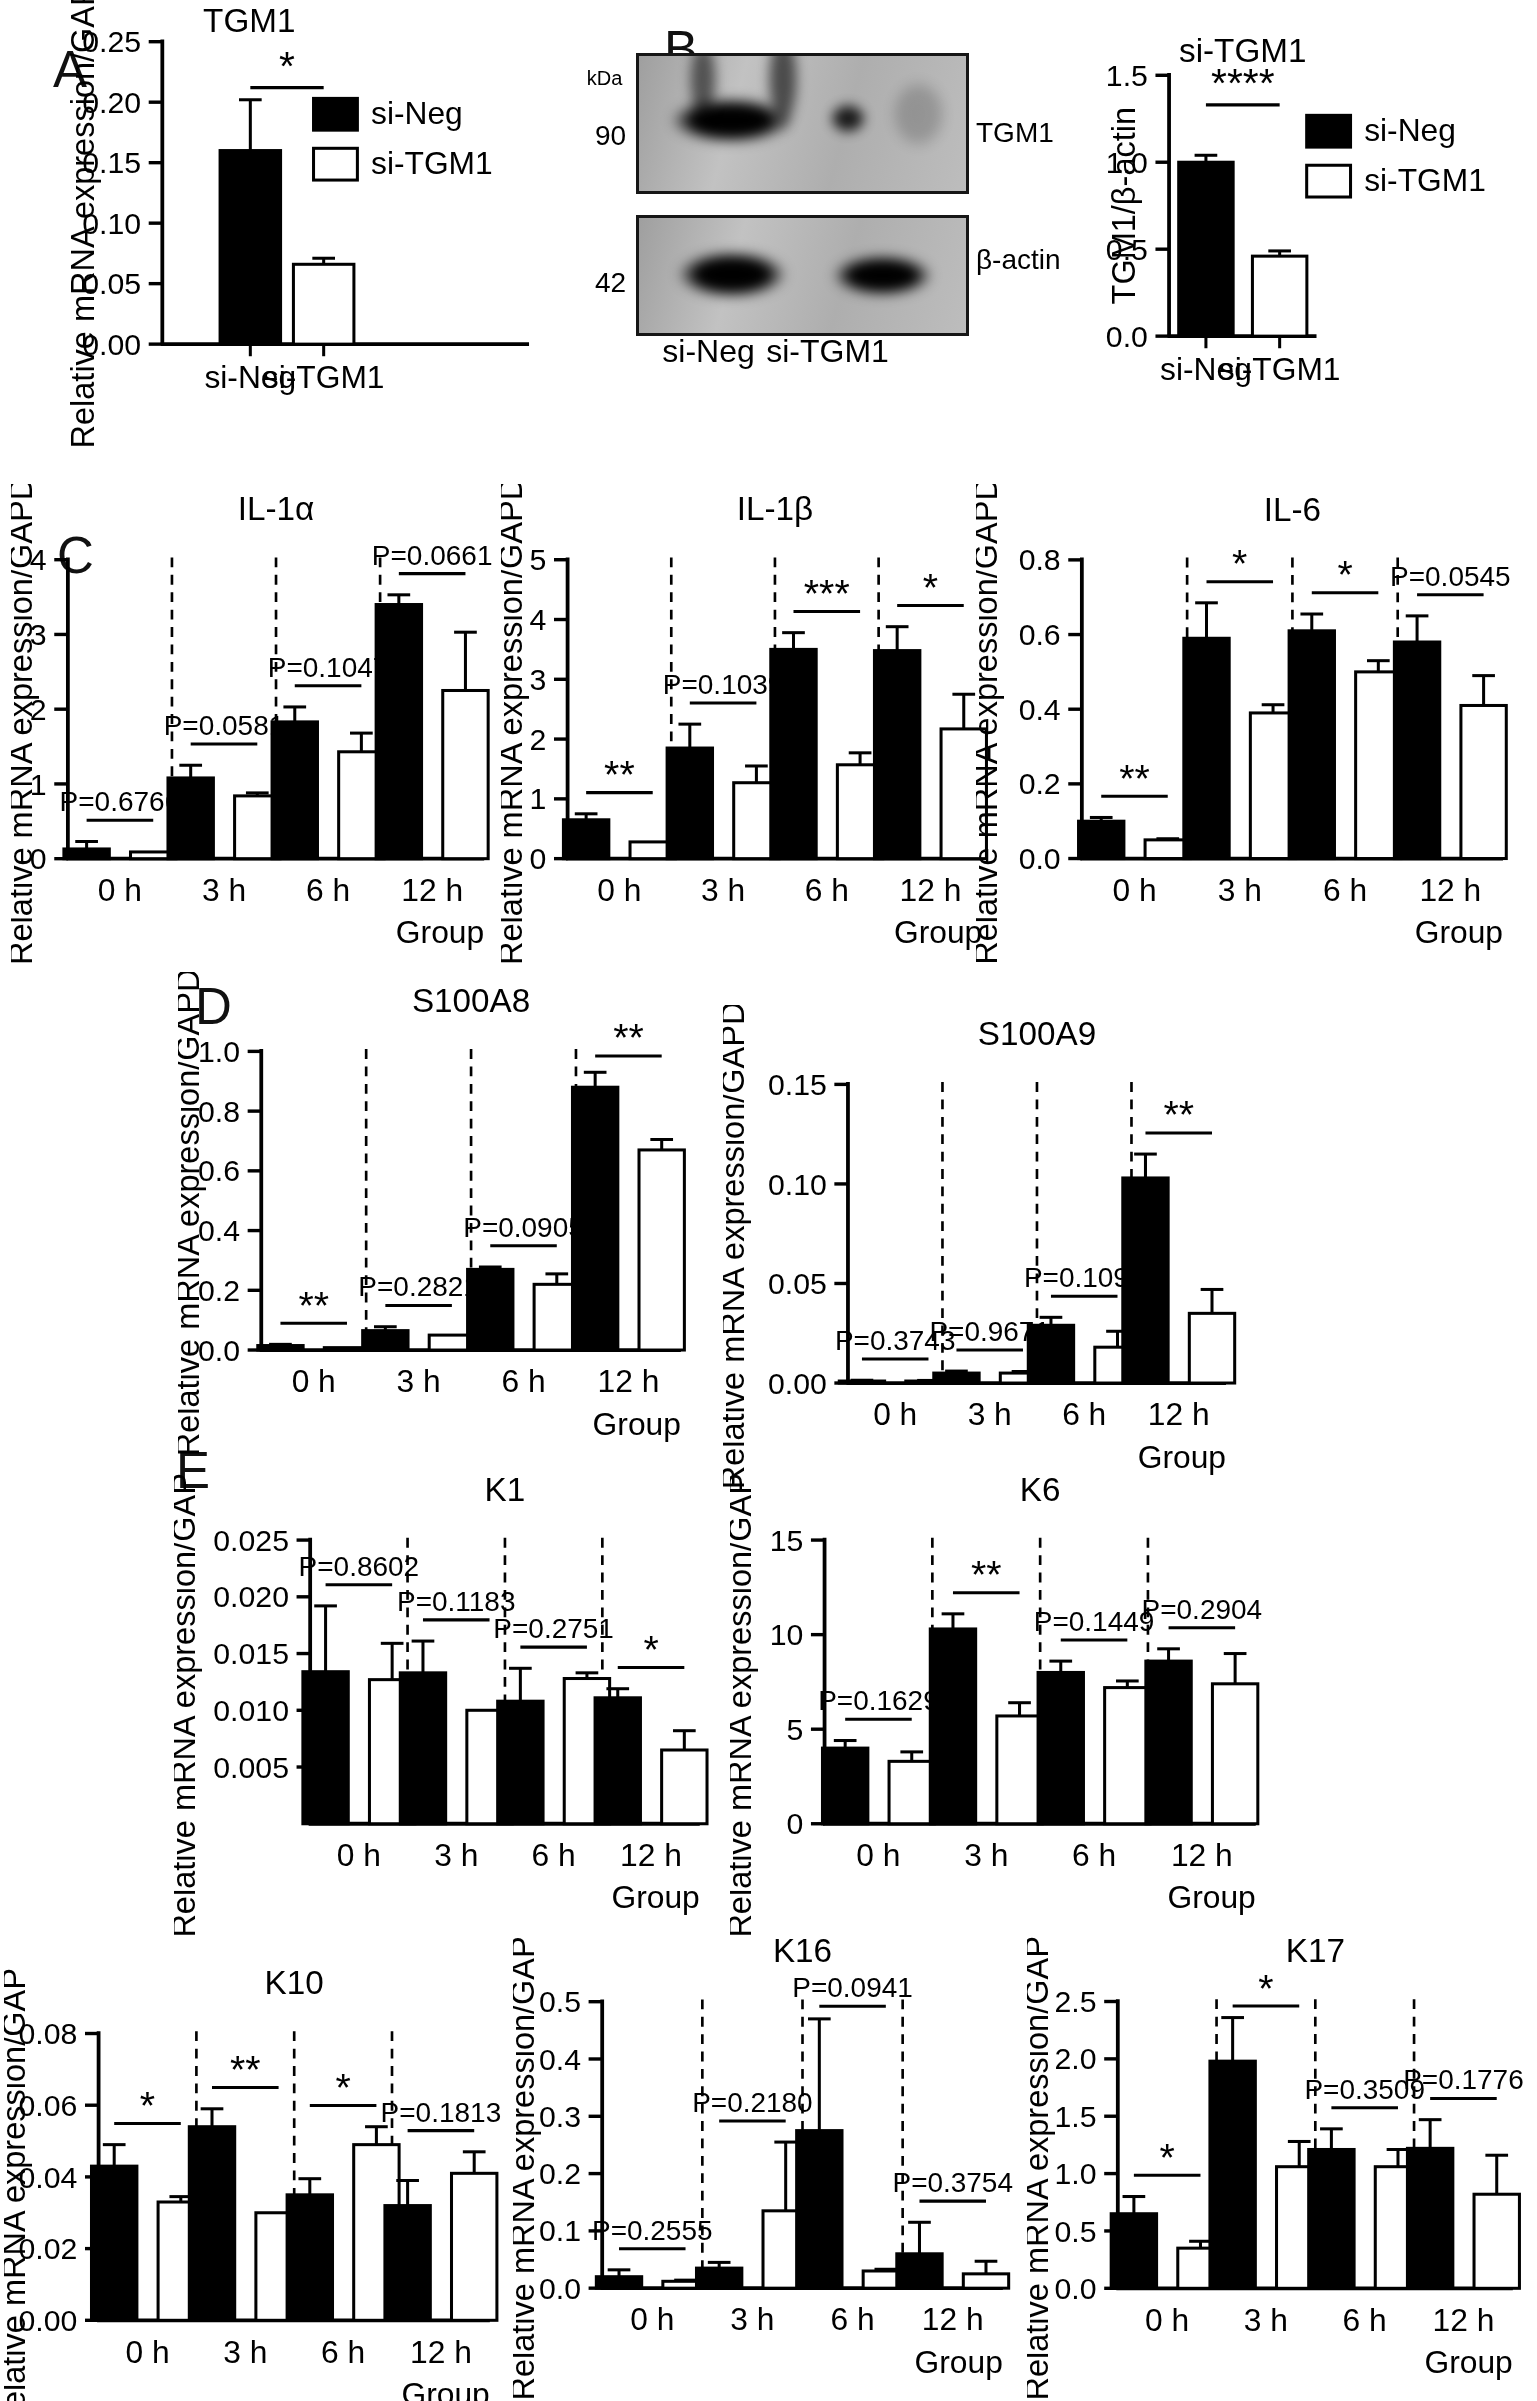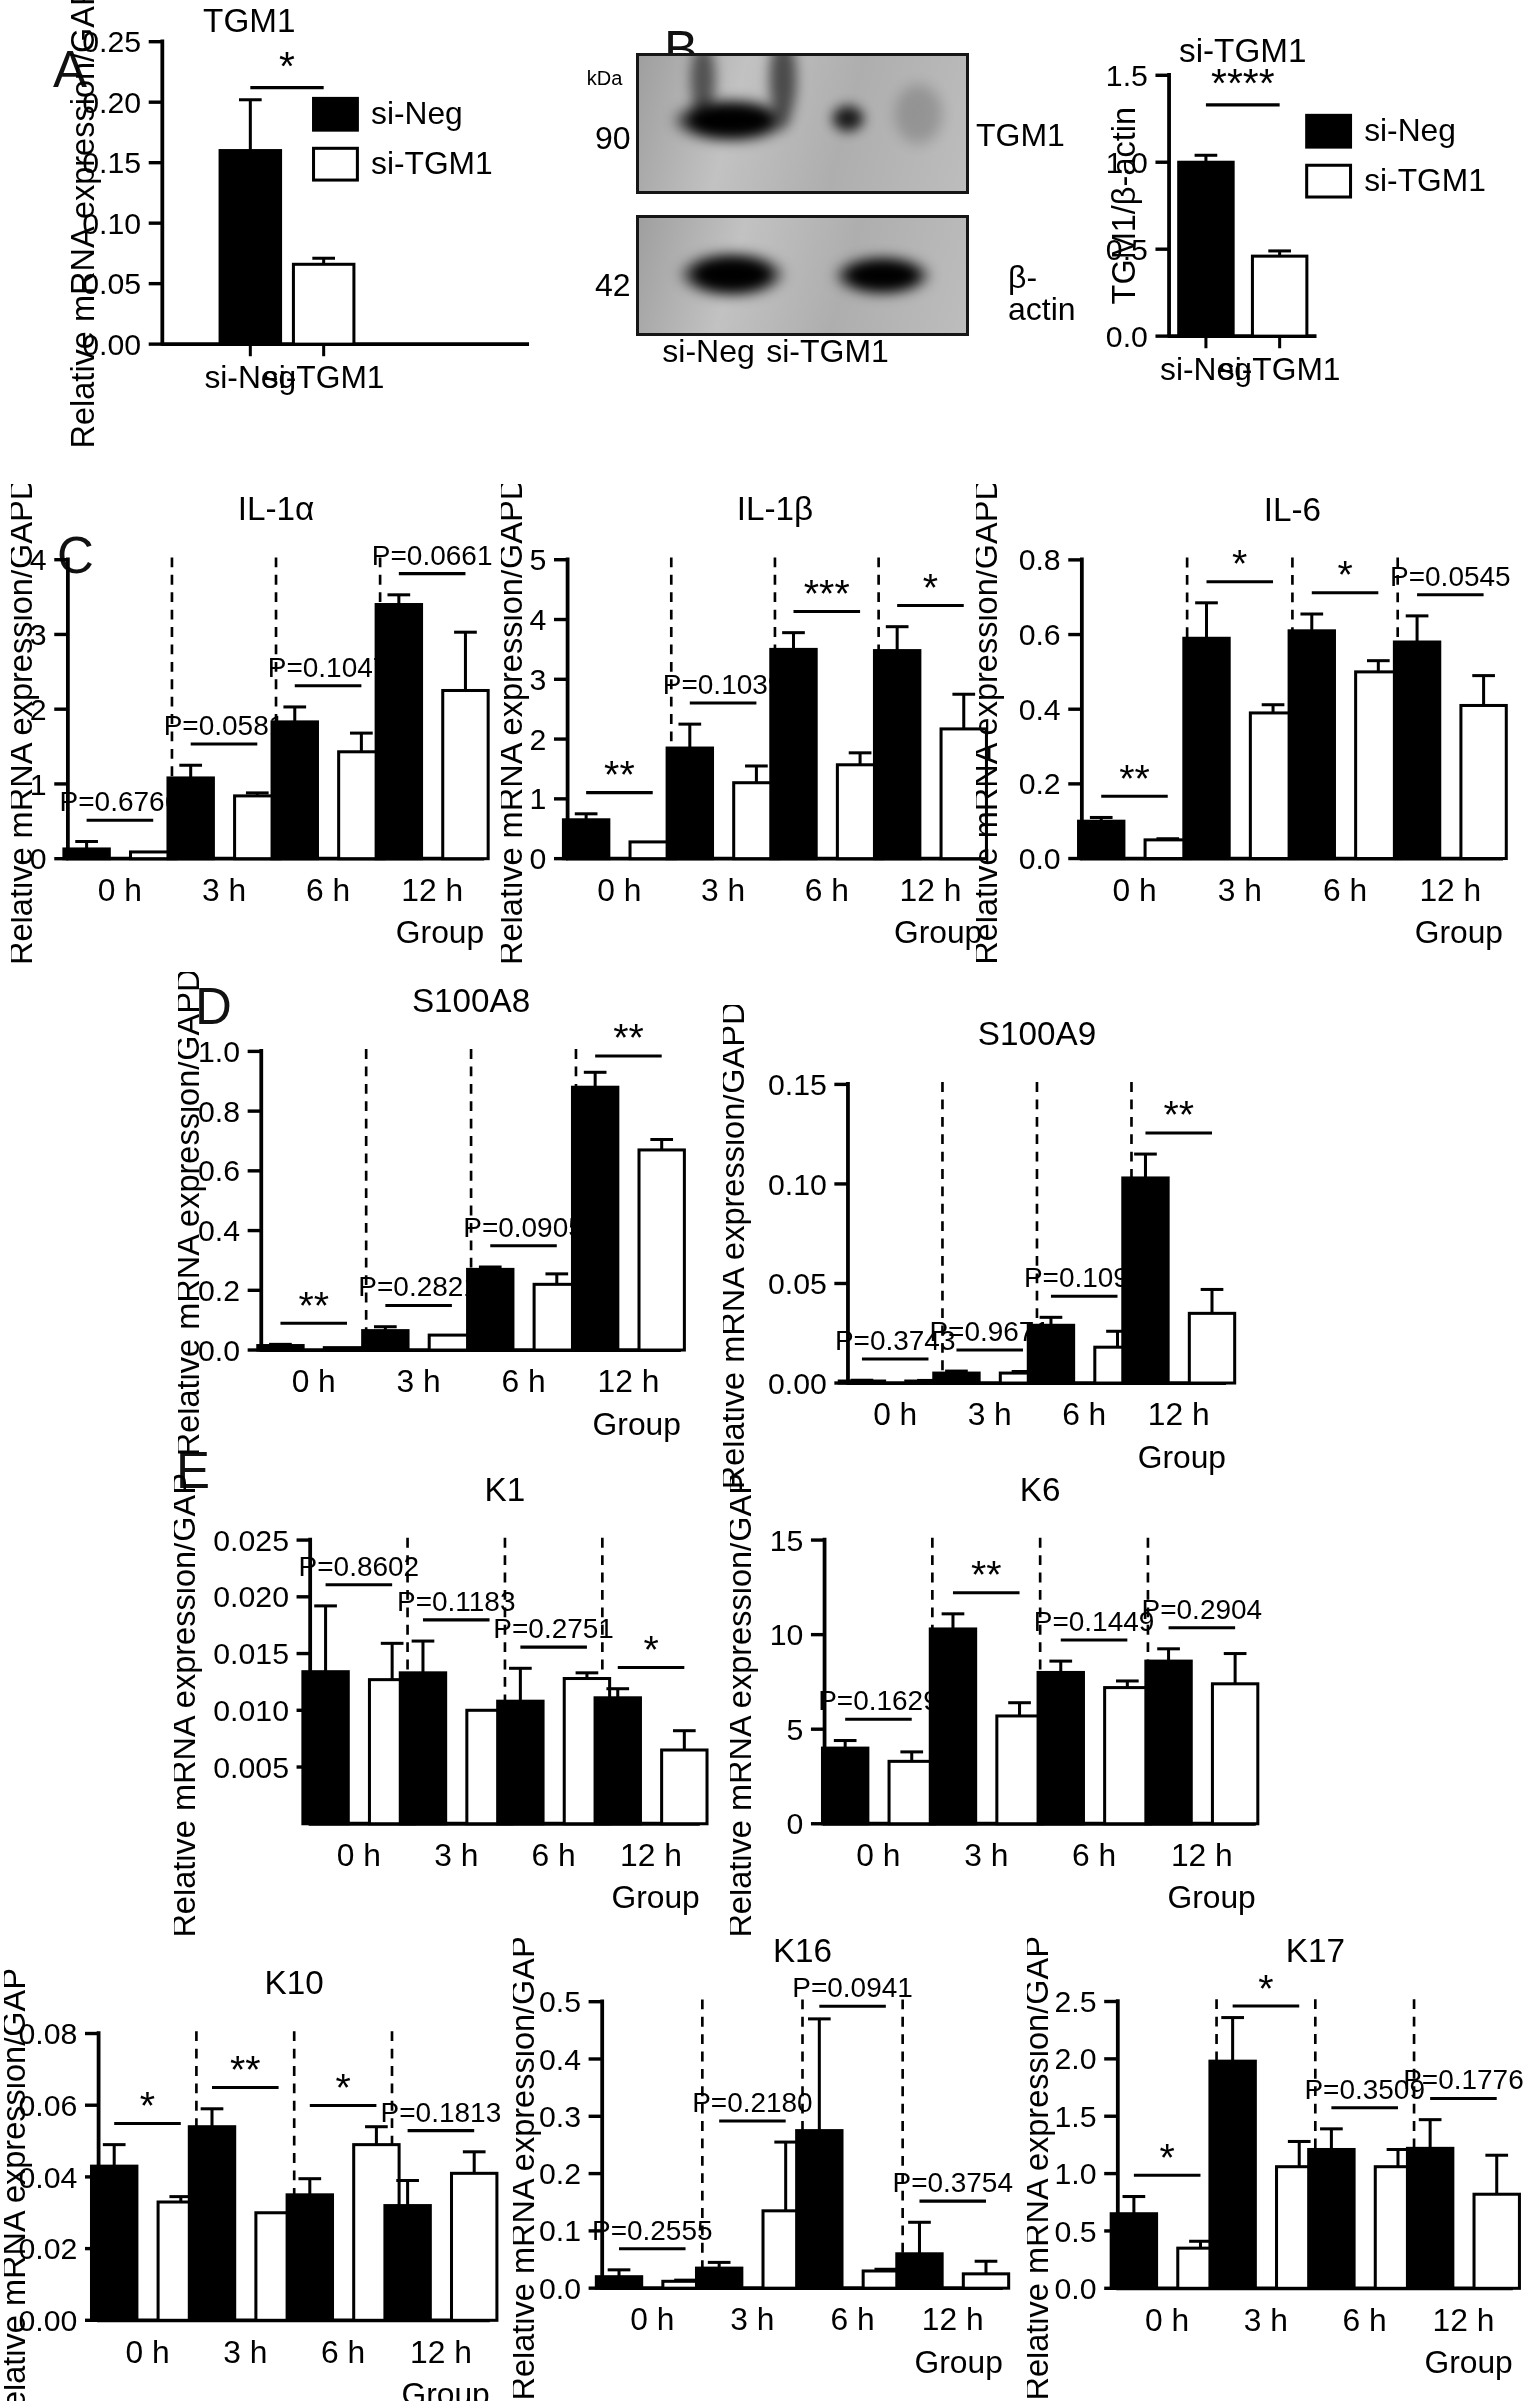--- a/index.html
+++ b/index.html
@@ -19,26 +19,26 @@
   #ch-il6{left:976px;top:484px;width:561px;height:492px;}
   #ch-s100a8{left:178px;top:972px;width:537px;height:499px;}
   #ch-s100a9{left:723px;top:972px;width:541px;height:499px;margin-top:33px;}
   #ch-k1{left:174px;top:1472px;width:556px;height:469px;}
   #ch-k6{left:730px;top:1472px;width:556px;height:469px;}
   #ch-k10{left:3.8px;top:1937px;width:507px;height:465px;margin-top:32px;}
   #ch-k16{left:513px;top:1937px;width:514px;height:465px;}
   #ch-k17{left:1027px;top:1937px;width:507px;height:465px;}
   
   #blot{position:absolute;left:583px;top:30px;width:499px;height:356px;}
-  #blot .txt{position:absolute;font-size:32px;line-height:1;}
+  #blot .txt{position:absolute;font-size:28px;line-height:1;}
   #blot .kda-unit{left:3.8px;top:38px;font-size:20px;}
   #kda90{left:12px;top:92px;}
   #kda42{left:12px;top:239px;}
   #prot1{left:393px;top:89px;}
-  #prot2{left:393px;top:231px;margin-left:32px;}
+  #prot2{left:393px;top:216px;}
   .lane{position:absolute;font-size:32px;text-align:center;width:129px;}
   #lane1{left:61px;top:303px;}
   #lane2{left:180px;top:303px;}
   .bb{position:absolute;border:3px solid #161616;overflow:hidden;
       background:linear-gradient(105deg,#9f9f9f,#c2c2c2 30%,#aeaeae 62%,#bdbdbd);}
   #bb1{left:53px;top:23px;width:327px;height:135px;}
   #bb2{left:53px;top:185px;width:327px;height:115px;}
   .band{position:absolute;display:block;filter:blur(6px);
         background:radial-gradient(50% 50% at 50% 50%,#000 0%,#000 45%,rgba(0,0,0,0) 72%);}
   #bb1 .b1{left:2%;top:24%;width:52%;height:48%;}

